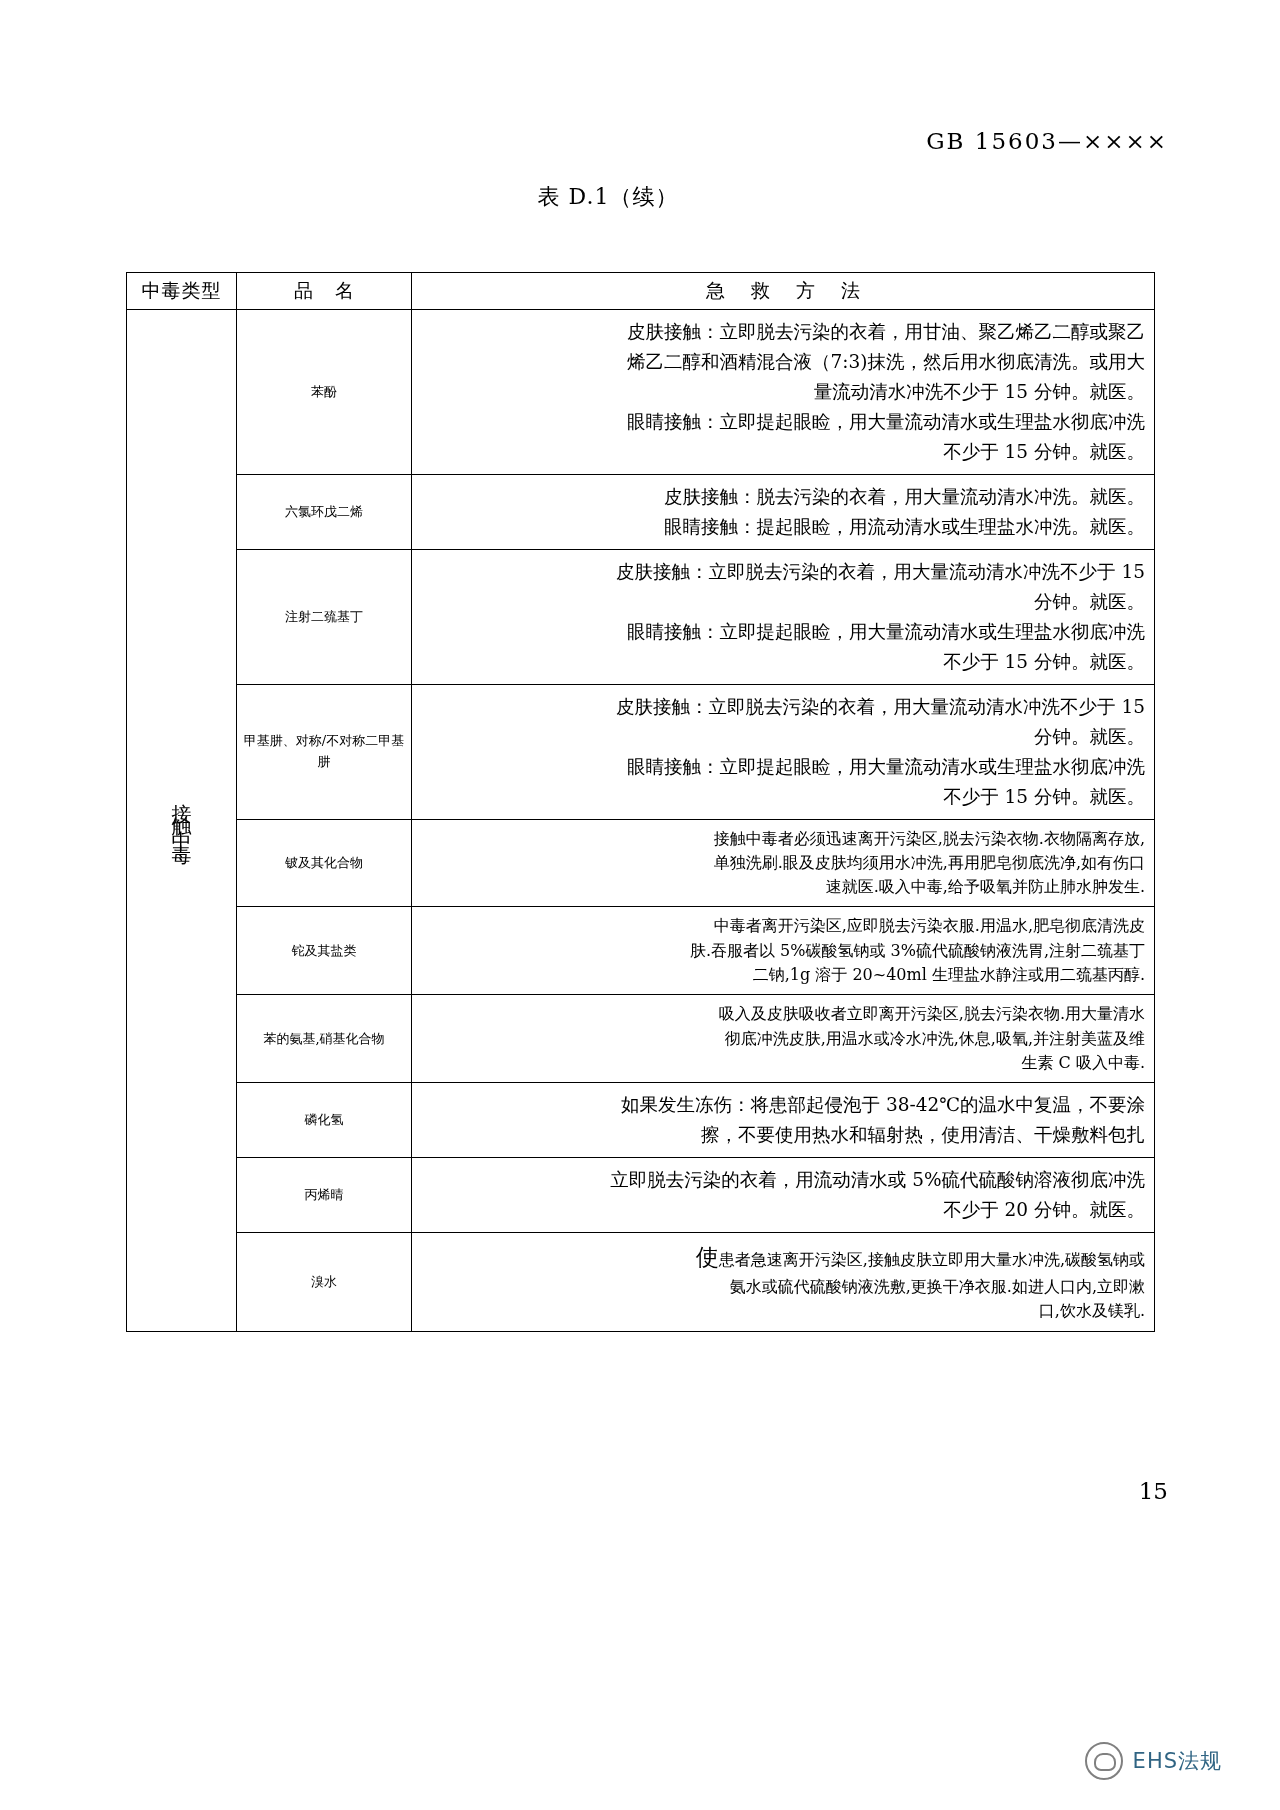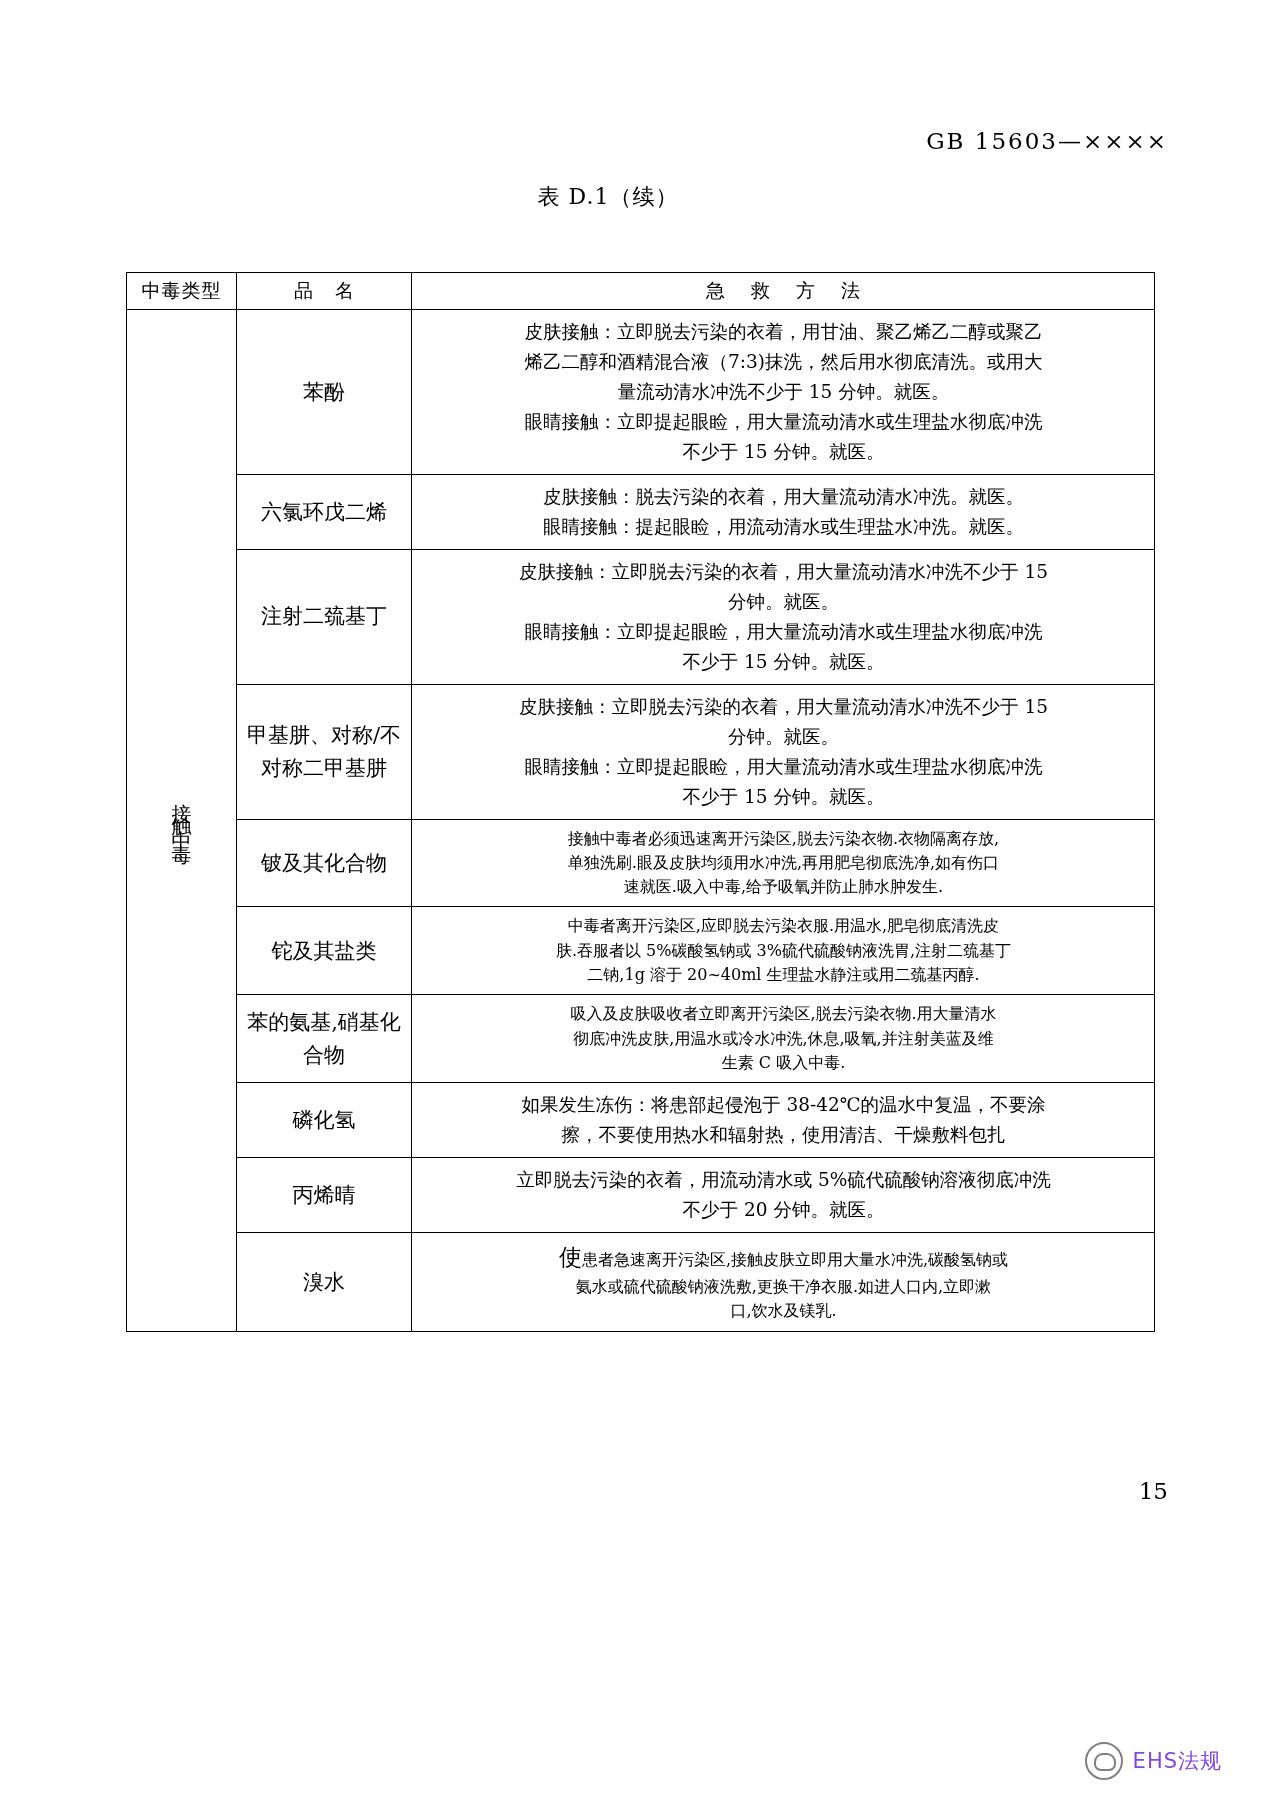--- a/index.html
+++ b/index.html
@@ -80,26 +80,26 @@
   td.type-cell .vert {
     display: inline-block;
     writing-mode: vertical-rl;
     text-orientation: upright;
     letter-spacing: 14px;
     line-height: 1.25;
     font-size: 20px;
   }
   td.name-cell {
     text-align: center;
-    font-size: 21px;
+    font-size: 13px;
     line-height: 1.55;
     padding: 4px 6px !important;
   }
   td.method-cell {
-    text-align: center;
+    text-align: right;
     font-size: 18.5px;
     line-height: 1.62;
     padding: 7px 9px 7px 10px !important;
   }
   td.method-cell .line { display: block; white-space: pre-wrap; }
   td.method-cell.tight { font-size: 16px; line-height: 1.52; }
   td.method-cell .big-first::first-letter { font-size: 23px; }
 
   .page-number {
     position: absolute;
@@ -108,21 +108,21 @@
     font-family: "DejaVu Serif", "Liberation Serif", serif;
     font-size: 23px;
   }
   .watermark {
     position: absolute;
     top: 1742px;
     right: 58px;
     display: flex;
     align-items: center;
     gap: 10px;
-    color: #6d28d9;
+    color: #0c4a6e;
     opacity: .85;
   }
   .wm-logo {
     width: 34px; height: 34px;
     border-radius: 50%;
     border: 2px solid #6a6a6a;
     position: relative;
   }
   .wm-logo::before {
     content: "";

